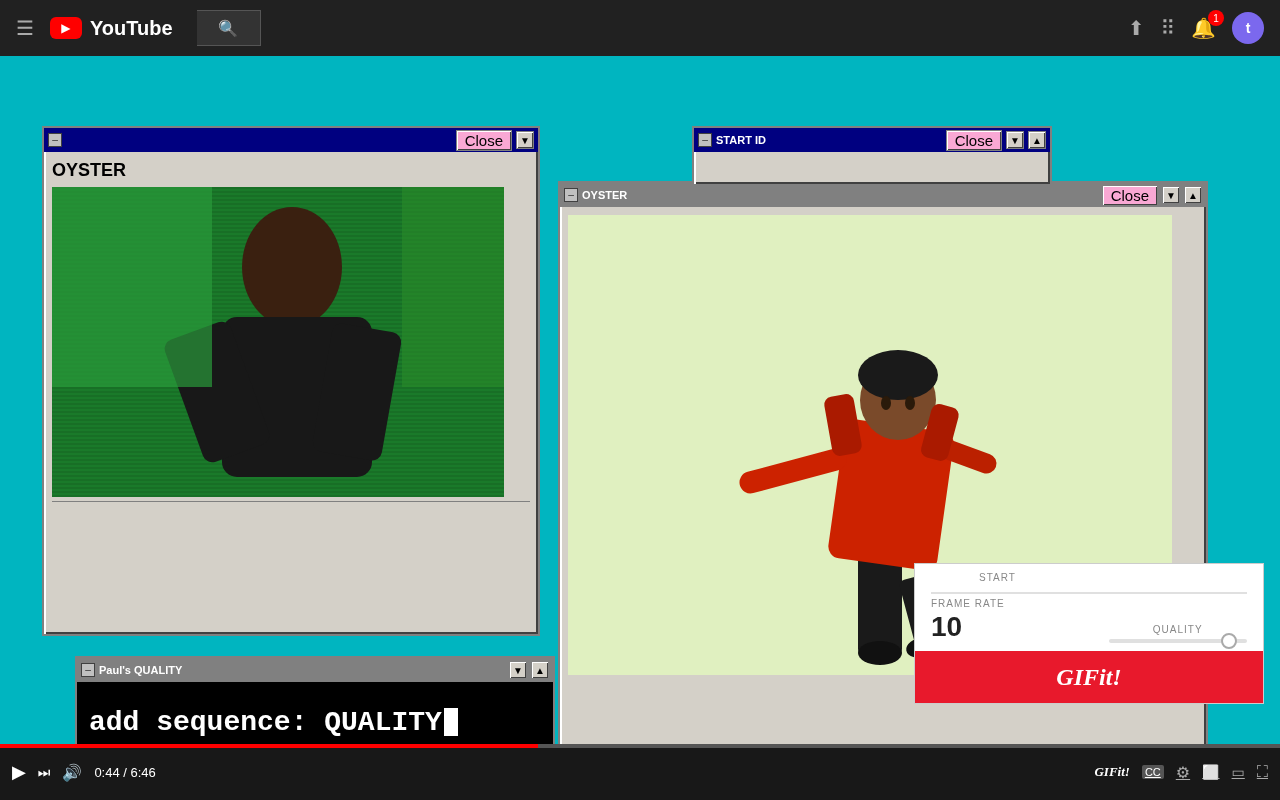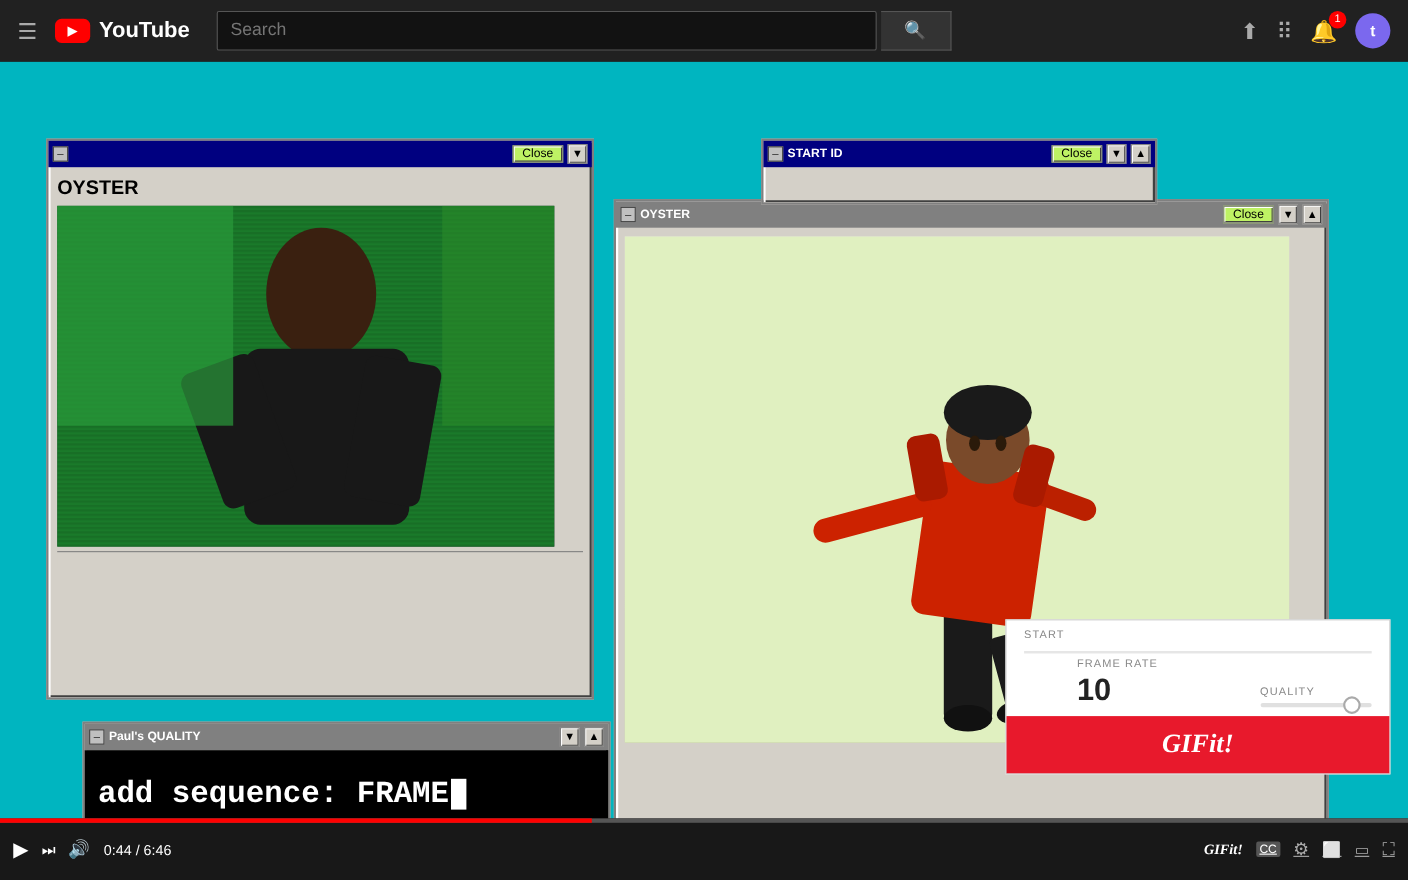--- a/index.html
+++ b/index.html
@@ -115,25 +115,25 @@
       font-size: 8px; cursor: pointer;
     }
     .retro-title-text {
       flex: 1;
       color: white;
       font-size: 11px;
       font-weight: bold;
       font-family: 'Arial', sans-serif;
     }
     .retro-btn {
-      background: #bef264;
+      background: #f9a8d4;
       border: 1px solid #808080;
       box-shadow: 1px 1px 0 #fff inset, -1px -1px 0 #404040 inset;
       color: #000;
-      font-size: 11px;
+      font-size: 15px;
       padding: 1px 8px;
       cursor: pointer;
       font-family: Arial, sans-serif;
     }
     .retro-btn-small {
       background: #d4d0c8;
       border: 1px solid #808080;
       box-shadow: 1px 1px 0 #fff inset, -1px -1px 0 #404040 inset;
       width: 18px; height: 18px;
       display: flex; align-items: center; justify-content: center;
@@ -259,20 +259,21 @@
     }
     .gifit-field {
       flex: 1;
     }
     .gifit-label {
       font-size: 10px;
       color: #888;
       letter-spacing: 1px;
       text-transform: uppercase;
       margin-bottom: 2px;
+      margin-left: 48px;
     }
     .gifit-value {
       font-size: 36px;
       font-weight: bold;
       color: #222;
       line-height: 1;
     }
     .gifit-divider {
       width: 1px;
       background: #e0e0e0;
@@ -297,26 +298,25 @@
       width: 14px; height: 14px;
       border: 2px solid #888;
       border-radius: 3px;
       display: inline-block;
       position: relative;
       cursor: pointer;
     }
     .gifit-quality-row {
       display: flex;
       padding: 4px 16px 8px;
-      gap: 32px;
+      gap: 19px;
       align-items: flex-end;
-      margin-left: 48px;
     }
     .quality-label { font-size: 10px; color: #888; letter-spacing: 1px; text-transform: uppercase; }
-    .quality-field { flex: 1; }
+    .quality-field { flex: 1; text-align: center; }
     .quality-slider {
       width: 100%;
       height: 4px;
       background: #e0e0e0;
       position: relative;
       margin-top: 4px;
       border-radius: 2px;
     }
     .quality-thumb {
       width: 16px; height: 16px;
@@ -384,23 +384,20 @@
   </style>
 </head>
 <body>
 
 <div class="yt-header">
   <span class="yt-menu-icon">☰</span>
   <div class="yt-logo">
     <div class="yt-logo-icon"></div>
     <span class="yt-logo-text">YouTube</span>
   </div>
-  <div class="yt-search-bar">
-    <input class="yt-search-input" type="text" placeholder="Search" style="">
-  </div>
   <div class="yt-search-btn">🔍</div>
   <div class="yt-header-right">
     <span class="yt-icon-btn">⬆</span>
     <span class="yt-icon-btn">⠿</span>
     <span class="yt-icon-btn" style="position:relative;">
       🔔
       <span class="yt-notif-badge">1</span>
     </span>
     <div class="yt-avatar">t</div>
   </div>
@@ -491,21 +488,21 @@
   </div>
 
   <div class="retro-window window-pauls">
     <div class="retro-titlebar gray-bar">
       <div class="retro-title-icon">─</div>
       <span class="retro-title-text">Paul's QUALITY</span>
       <div class="retro-btn-small">▼</div>
       <div class="retro-btn-small">▲</div>
     </div>
     <div class="pauls-content">
-      <span class="pauls-text">add sequence: FRAME</span>
+      <span class="pauls-text">add sequence: QUALITY</span>
       <span class="cursor-block"></span>
     </div>
     <div class="pauls-bottom">
       <button class="pauls-small-btn">C</button>
       <button class="pauls-small-btn">a</button>
       <button class="pauls-small-btn">c</button>
       <span style="flex:1"></span>
       <span style="color:#888; font-size:18px; cursor:pointer;">🎤</span>
       <span style="color:#888; font-size:18px; cursor:pointer; margin-left:8px;">⚙</span>
     </div>

